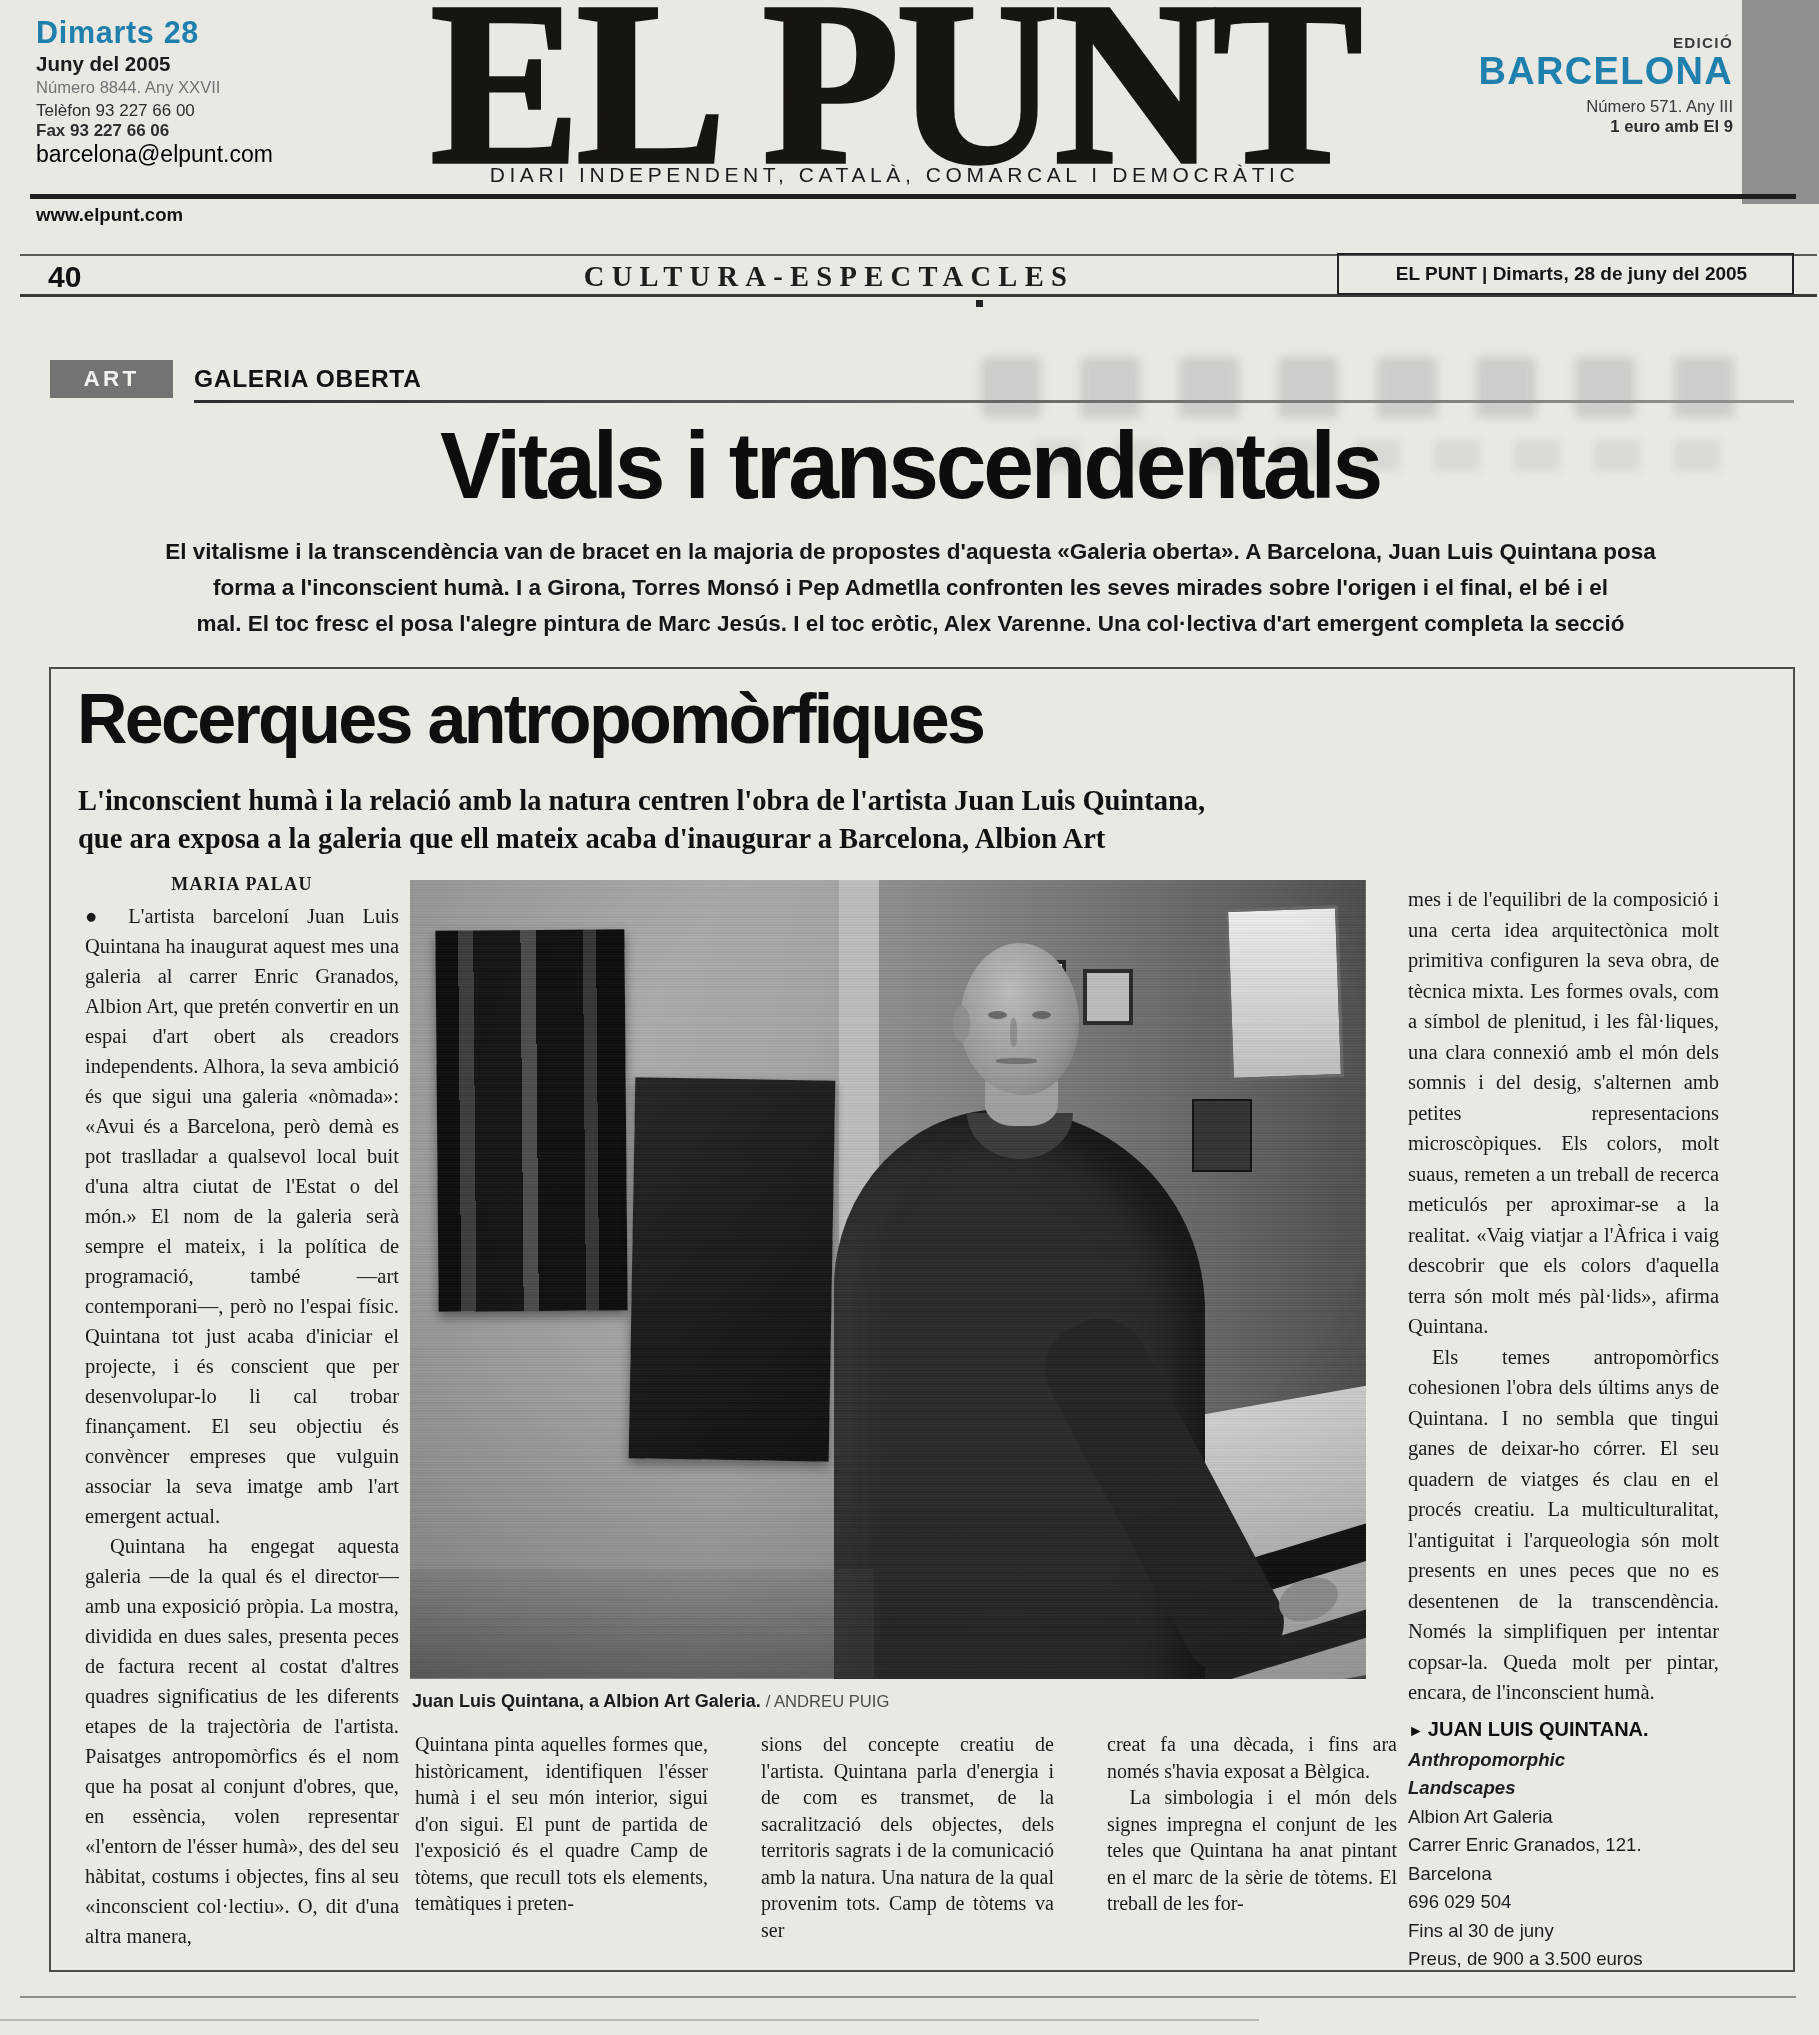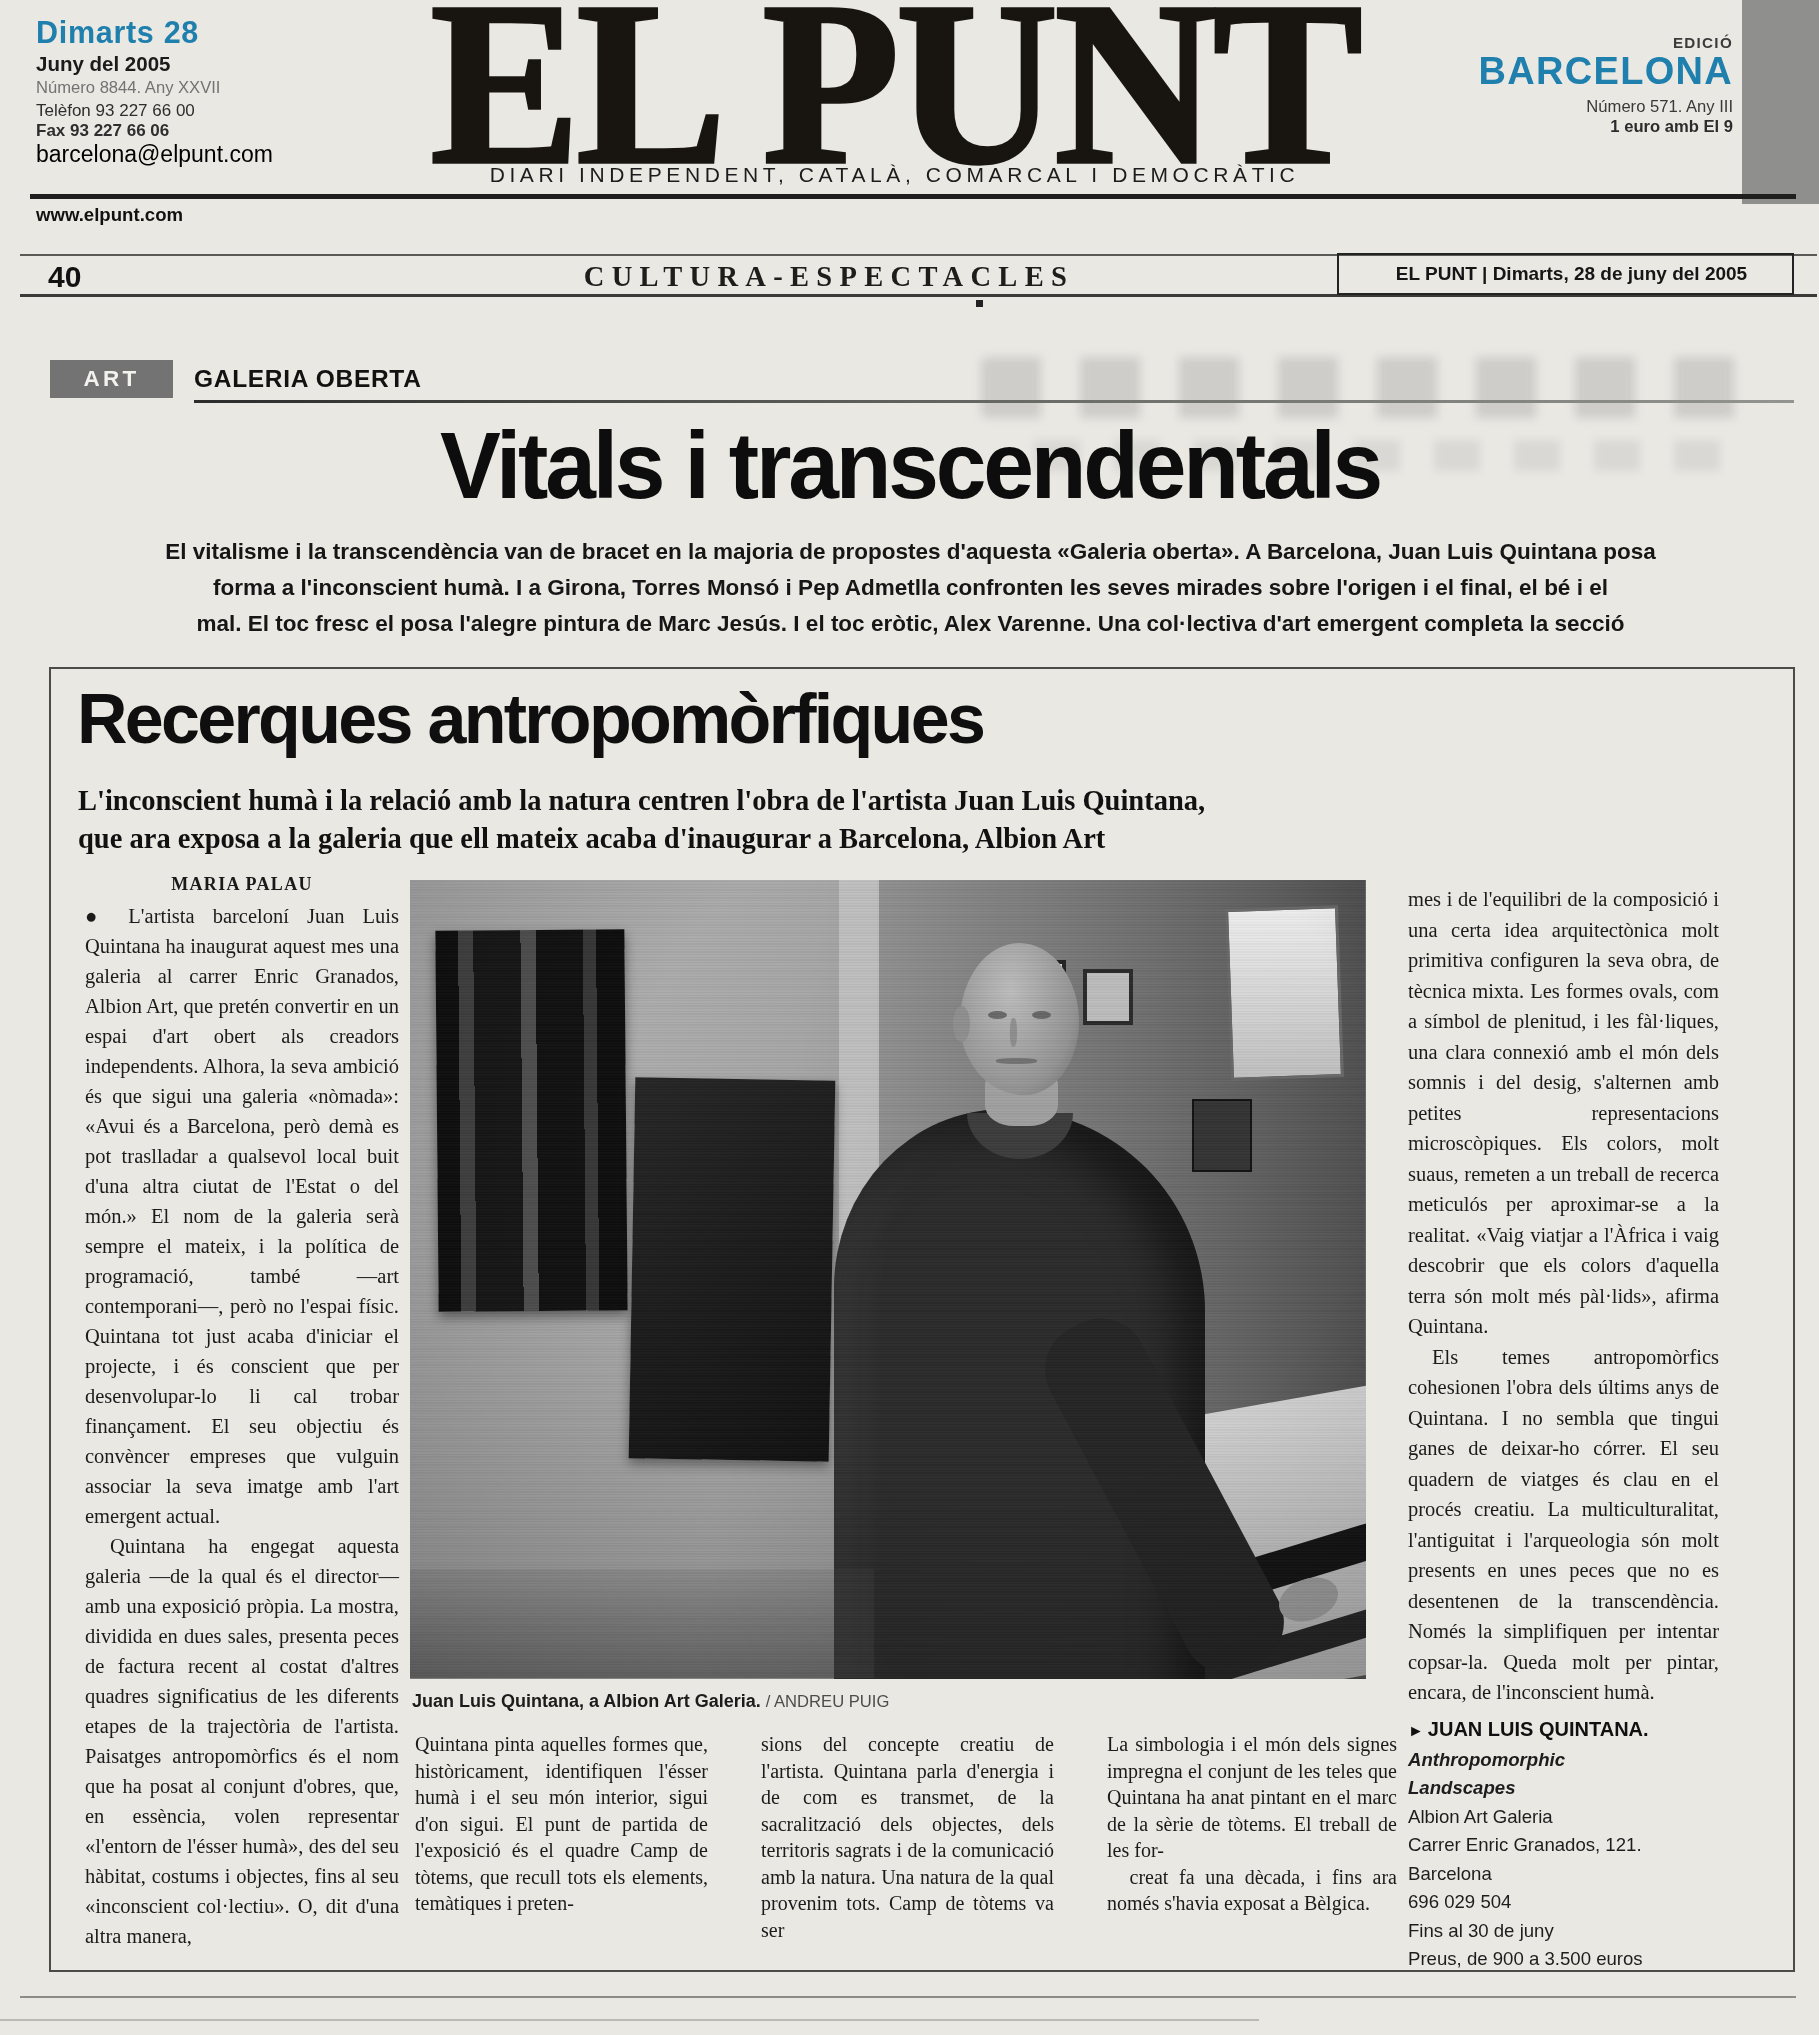--- a/index.html
+++ b/index.html
@@ -263,22 +263,22 @@
   <span class="cap-credit">/ ANDREU PUIG</span>
 </div>
 
 <div class="bottom-col bc1">
   <p>Quintana pinta aquelles formes que, històricament, identifiquen l'ésser humà i el seu món interior, sigui d'on sigui. El punt de partida de l'exposició és el quadre Camp de tòtems, que recull tots els elements, temàtiques i preten-</p>
 </div>
 <div class="bottom-col bc2">
   <p>sions del concepte creatiu de l'artista. Quintana parla d'energia i de com es transmet, de la sacralització dels objectes, dels territoris sagrats i de la comunicació amb la natura. Una natura de la qual provenim tots. Camp de tòtems va ser</p>
 </div>
 <div class="bottom-col bc3">
+  <p>creat fa una dècada, i fins ara només s'havia exposat a Bèlgica.</p>
   <p>La simbologia i el món dels signes impregna el conjunt de les teles que Quintana ha anat pintant en el marc de la sèrie de tòtems. El treball de les for-</p>
-  <p>creat fa una dècada, i fins ara només s'havia exposat a Bèlgica.</p>
 </div>
 
 <div class="abs col-right">
   <p>mes i de l'equilibri de la composició i una certa idea arquitectònica molt primitiva configuren la seva obra, de tècnica mixta. Les formes ovals, com a símbol de plenitud, i les fàl·liques, una clara connexió amb el món dels somnis i del desig, s'alternen amb petites representacions microscòpiques. Els colors, molt suaus, remeten a un treball de recerca meticulós per aproximar-se a la realitat. «Vaig viatjar a l'Àfrica i vaig descobrir que els colors d'aquella terra són molt més pàl·lids», afirma Quintana.</p>
   <p>Els temes antropomòrfics cohesionen l'obra dels últims anys de Quintana. I no sembla que tingui ganes de deixar-ho córrer. El seu quadern de viatges és clau en el procés creatiu. La multiculturalitat, l'antiguitat i l'arqueologia són molt presents en unes peces que no es desentenen de la transcendència. Només la simplifiquen per intentar copsar-la. Queda molt per pintar, encara, de l'inconscient humà.</p>
 </div>
 
 <div class="abs info-box">
   <div class="info-artist">
     <span class="info-marker">►</span><span>JUAN LUIS QUINTANA.</span>

